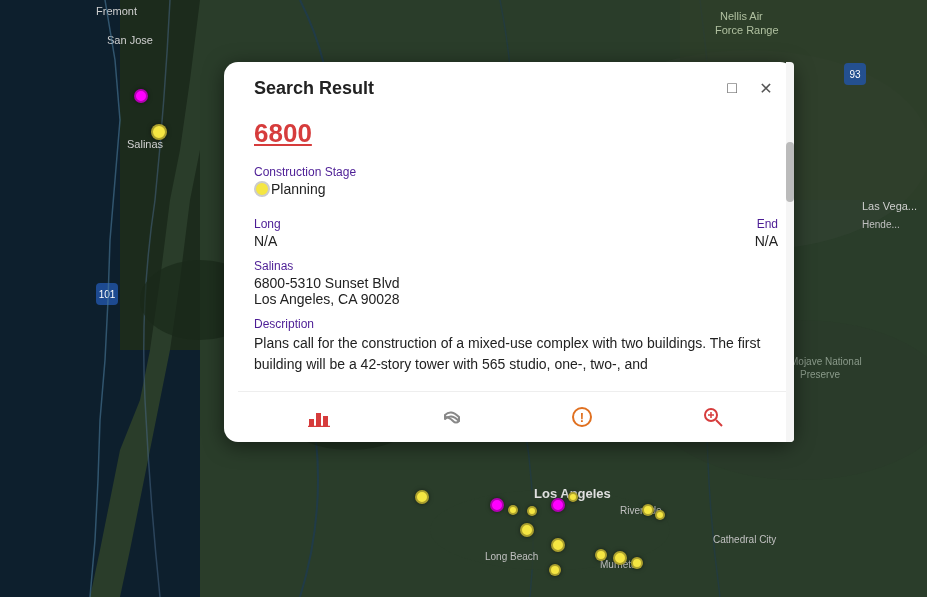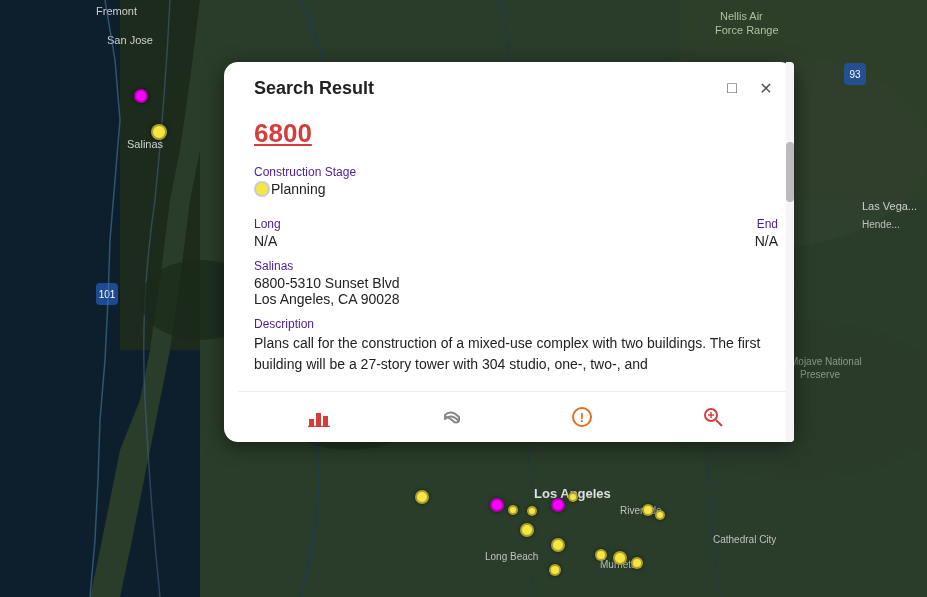--- a/index.html
+++ b/index.html
@@ -318,21 +318,21 @@
 
     
 
     
     <div class="field-label">Salinas</div>
     <div class="field-value">6800-5310 Sunset Blvd</div>
     <div class="field-value">Los Angeles, CA 90028</div>
 
     
     <div class="field-label">Description</div>
-    <div class="description-text">Plans call for the construction of a mixed-use complex with two buildings. The first building will be a 27-story tower with 304 studio, one-, two-, and</div>
+    <div class="description-text">Plans call for the construction of a mixed-use complex with two buildings. The first building will be a 42-story tower with 565 studio, one-, two-, and</div>
 
   </div>
 
   <div class="modal-footer">
     <button class="footer-btn red" title="Chart">
       <svg width="24" height="20" viewBox="0 0 24 20">
         <rect x="1" y="12" width="5" height="7" fill="#d63c3c"></rect>
         <rect x="8" y="6" width="5" height="13" fill="#d63c3c"></rect>
         <rect x="15" y="9" width="5" height="10" fill="#d63c3c"></rect>
         <line x1="0" y1="19.5" x2="22" y2="19.5" stroke="#d63c3c" stroke-width="1.5"></line>

